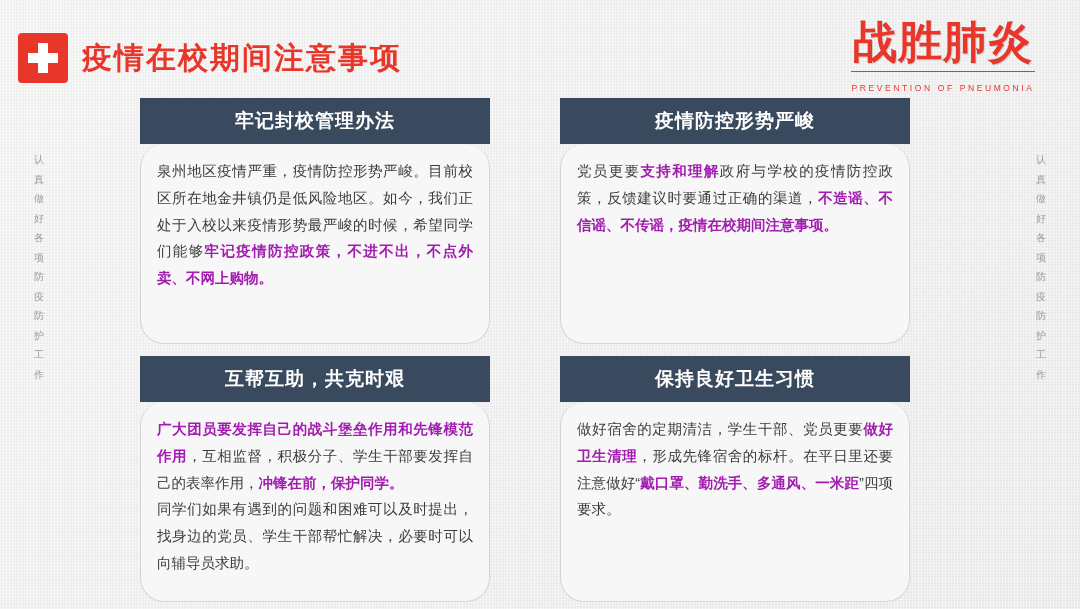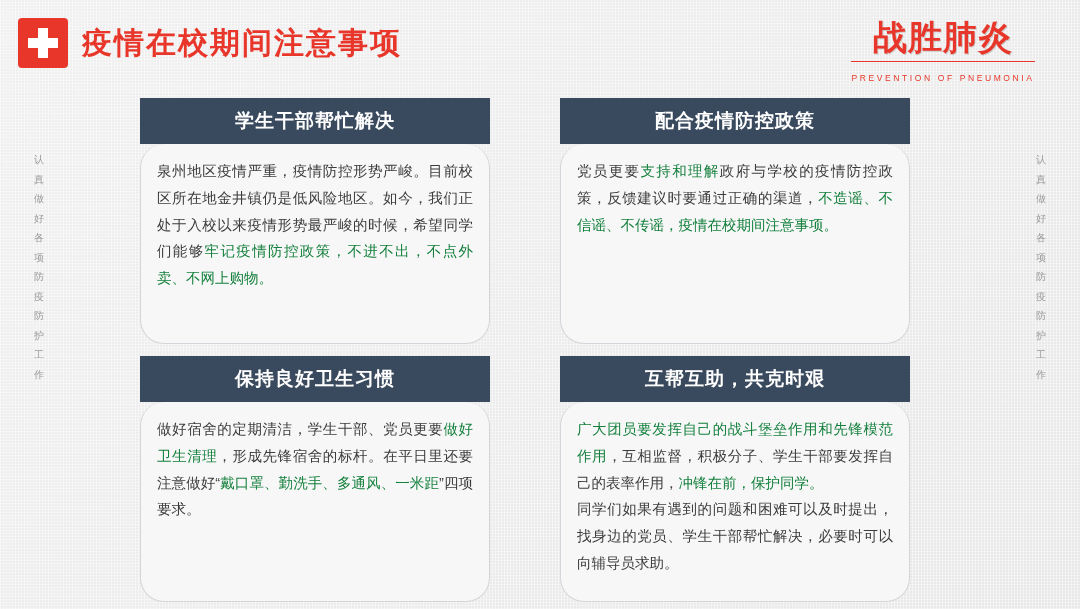--- a/index.html
+++ b/index.html
@@ -20,21 +20,21 @@
       repeating-linear-gradient(0deg, rgba(255,255,255,0.35) 0 1px, rgba(0,0,0,0) 1px 3px),
       linear-gradient(135deg, #f0f0f0, #e8e8e8);
     opacity: 1;
     pointer-events: none;
   }
   .page { position: absolute; inset: 0; }
 
   
   .header {
     position: absolute;
-    left: 18px; top: 18px;
+    left: 18px; top: 33px;
     display: flex;
     align-items: center;
     gap: 14px;
   }
   .cross-badge {
     width: 50px; height: 50px;
     background: #e8372a;
     border-radius: 4px;
     position: relative;
     flex: 0 0 auto;
@@ -61,21 +61,21 @@
   }
 
   
   .logo {
     position: absolute;
     right: 22px; top: 20px;
     text-align: center;
     width: 230px;
   }
   .logo-cn {
-    font-size: 34px;
+    font-size: 44px;
     font-weight: bold;
     color: #e8372a;
     letter-spacing: 1px;
     line-height: 1.05;
     font-family: "Liberation Serif", serif;
     text-shadow: 1px 1px 0 rgba(0,0,0,0.15);
   }
   .logo-en {
     margin-top: 5px;
     font-size: 8.5px;
@@ -126,21 +126,21 @@
     background: #f7f7f7;
     border: 1px solid #d2d6da;
     border-top: none;
     padding: 14px 16px 16px 16px;
     font-size: 14.5px;
     line-height: 1.85;
     color: #3c3c3c;
     text-align: justify;
   }
   .card-body.tall { min-height: 200px; border-radius: 24px; }
-  .hl { color: #15803d; font-weight: normal; }
+  .hl { color: #a21caf; font-weight: bold; }
 </style>
 </head>
 <body>
 
 <div class="texture"></div>
 
 <div class="page">
 
   <div class="header">
     <div class="cross-badge"></div>
@@ -177,33 +177,33 @@
       <span>疫</span>
       <span>防</span>
       <span>护</span>
       <span>工</span>
       <span>作</span>
     </div>
 
   <div class="grid">
 
     <div class="card">
-      <div class="card-head">学生干部帮忙解决</div>
+      <div class="card-head">牢记封校管理办法</div>
       <div class="card-body tall"><span>泉州地区疫情严重，疫情防控形势严峻。目前校区所在地金井镇仍是低风险地区。如今，我们正处于入校以来疫情形势最严峻的时候，希望同学们能够</span><span class="hl">牢记疫情防控政策，不进不出，不点外卖、不网上购物。</span></div>
     </div>
 
     <div class="card">
-      <div class="card-head">配合疫情防控政策</div>
+      <div class="card-head">疫情防控形势严峻</div>
       <div class="card-body tall"><span>党员更要</span><span class="hl">支持和理解</span><span>政府与学校的疫情防控政策，反馈建议时要通过正确的渠道，</span><span class="hl">不造谣、不信谣、不传谣，疫情在校期间注意事项。</span></div>
+    </div>
+
+    <div class="card">
+      <div class="card-head">互帮互助，共克时艰</div>
+      <div class="card-body tall"><span class="hl">广大团员要发挥自己的战斗堡垒作用和先锋模范作用</span><span>，互相监督，积极分子、学生干部要发挥自己的表率作用，</span><span class="hl">冲锋在前，保护同学。</span><br><span>同学们如果有遇到的问题和困难可以及时提出，找身边的党员、学生干部帮忙解决，必要时可以向辅导员求助。</span></div>
     </div>
 
     <div class="card">
       <div class="card-head">保持良好卫生习惯</div>
       <div class="card-body tall"><span>做好宿舍的定期清洁，学生干部、党员更要</span><span class="hl">做好卫生清理</span><span>，形成先锋宿舍的标杆。在平日里还要注意做好“</span><span class="hl">戴口罩、勤洗手、多通风、一米距</span><span>”四项要求。</span></div>
     </div>
 
-    <div class="card">
-      <div class="card-head">互帮互助，共克时艰</div>
-      <div class="card-body tall"><span class="hl">广大团员要发挥自己的战斗堡垒作用和先锋模范作用</span><span>，互相监督，积极分子、学生干部要发挥自己的表率作用，</span><span class="hl">冲锋在前，保护同学。</span><br><span>同学们如果有遇到的问题和困难可以及时提出，找身边的党员、学生干部帮忙解决，必要时可以向辅导员求助。</span></div>
-    </div>
-
   </div>
 </div>
 
 </body></html>

